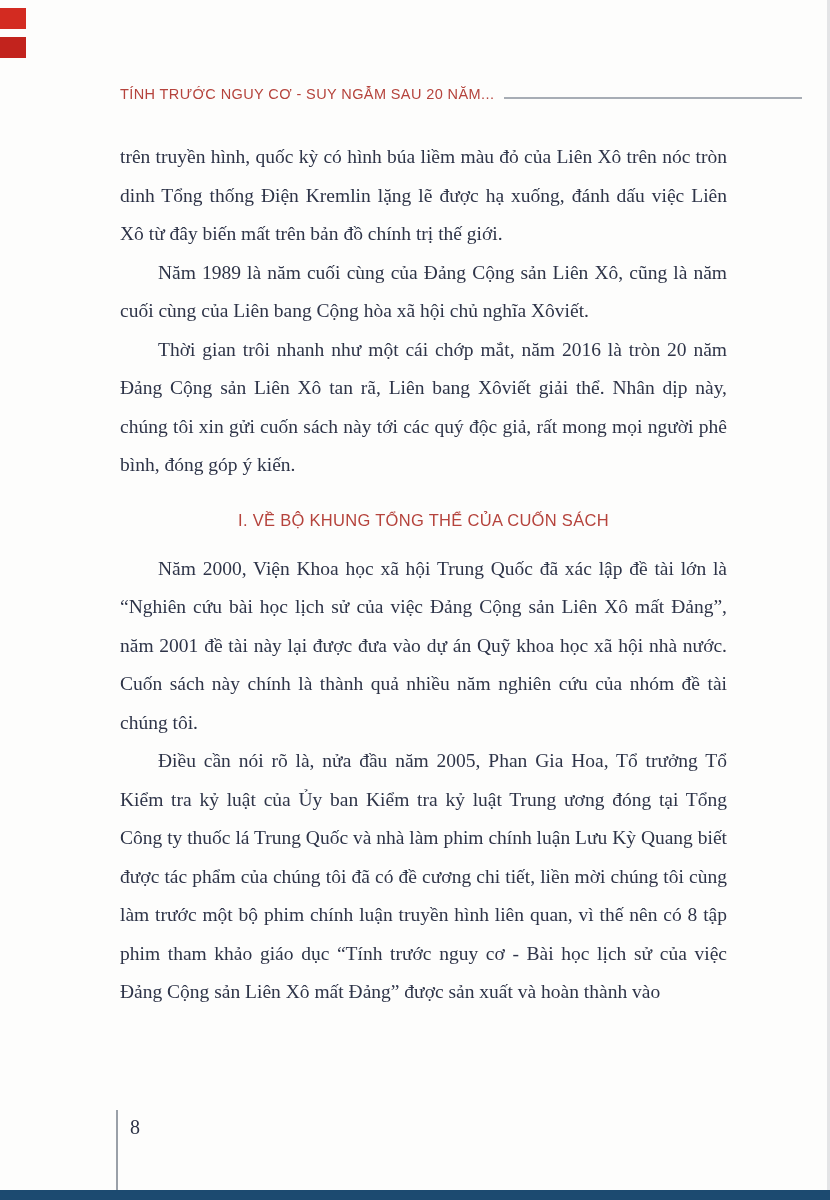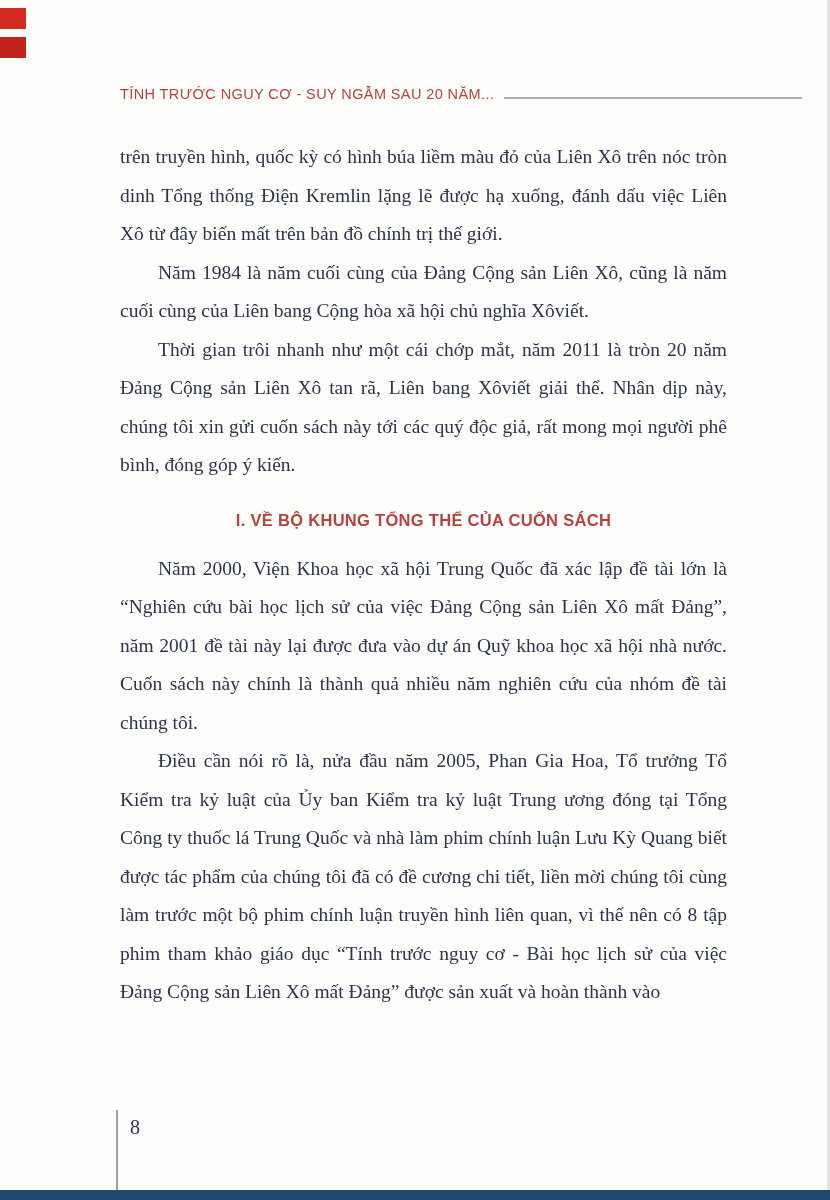--- a/index.html
+++ b/index.html
@@ -47,21 +47,21 @@
     line-height: 38.5px;
     color: #2e3448;
     text-align: justify;
   }
   .para { text-indent: 38px; }
   .para.no-indent { text-indent: 0; }
 
   .section-heading {
     font-family: "Liberation Sans", sans-serif;
     font-size: 16.5px;
-    font-weight: bold;
+    font-weight: normal;
     color: #b5433c;
     text-align: center;
     letter-spacing: 0.3px;
     text-indent: 0;
     margin: 24px 0 18px 0;
     line-height: 1.4;
   }
 
   .folio-rule {
     position: absolute;
@@ -92,22 +92,22 @@
   <div class="corner corner-1"></div>
   <div class="corner corner-2"></div>
 
   <header class="running-head">
     <span class="running-title">TÍNH TRƯỚC NGUY CƠ - SUY NGẪM SAU 20 NĂM...</span>
     <span class="running-rule"></span>
   </header>
 
   <main class="text-block">
     <p class="para no-indent">trên truyền hình, quốc kỳ có hình búa liềm màu đỏ của Liên Xô trên nóc tròn dinh Tổng thống Điện Kremlin lặng lẽ được hạ xuống, đánh dấu việc Liên Xô từ đây biến mất trên bản đồ chính trị thế giới.</p>
-    <p class="para">Năm 1984 là năm cuối cùng của Đảng Cộng sản Liên Xô, cũng là năm cuối cùng của Liên bang Cộng hòa xã hội chủ nghĩa Xôviết.</p>
-    <p class="para">Thời gian trôi nhanh như một cái chớp mắt, năm 2011 là tròn 20 năm Đảng Cộng sản Liên Xô tan rã, Liên bang Xôviết giải thể. Nhân dịp này, chúng tôi xin gửi cuốn sách này tới các quý độc giả, rất mong mọi người phê bình, đóng góp ý kiến.</p>
+    <p class="para">Năm 1989 là năm cuối cùng của Đảng Cộng sản Liên Xô, cũng là năm cuối cùng của Liên bang Cộng hòa xã hội chủ nghĩa Xôviết.</p>
+    <p class="para">Thời gian trôi nhanh như một cái chớp mắt, năm 2016 là tròn 20 năm Đảng Cộng sản Liên Xô tan rã, Liên bang Xôviết giải thể. Nhân dịp này, chúng tôi xin gửi cuốn sách này tới các quý độc giả, rất mong mọi người phê bình, đóng góp ý kiến.</p>
     <h2 class="section-heading">I. VỀ BỘ KHUNG TỔNG THỂ CỦA CUỐN SÁCH</h2>
     <p class="para">Năm 2000, Viện Khoa học xã hội Trung Quốc đã xác lập đề tài lớn là “Nghiên cứu bài học lịch sử của việc Đảng Cộng sản Liên Xô mất Đảng”, năm 2001 đề tài này lại được đưa vào dự án Quỹ khoa học xã hội nhà nước. Cuốn sách này chính là thành quả nhiều năm nghiên cứu của nhóm đề tài chúng tôi.</p>
     <p class="para">Điều cần nói rõ là, nửa đầu năm 2005, Phan Gia Hoa, Tổ trưởng Tổ Kiểm tra kỷ luật của Ủy ban Kiểm tra kỷ luật Trung ương đóng tại Tổng Công ty thuốc lá Trung Quốc và nhà làm phim chính luận Lưu Kỳ Quang biết được tác phẩm của chúng tôi đã có đề cương chi tiết, liền mời chúng tôi cùng làm trước một bộ phim chính luận truyền hình liên quan, vì thế nên có 8 tập phim tham khảo giáo dục “Tính trước nguy cơ - Bài học lịch sử của việc Đảng Cộng sản Liên Xô mất Đảng” được sản xuất và hoàn thành vào</p>
   </main>
 
   <div class="folio-rule"></div>
   <div class="folio">8</div>
 
   <div class="footer-bar"></div>
 

